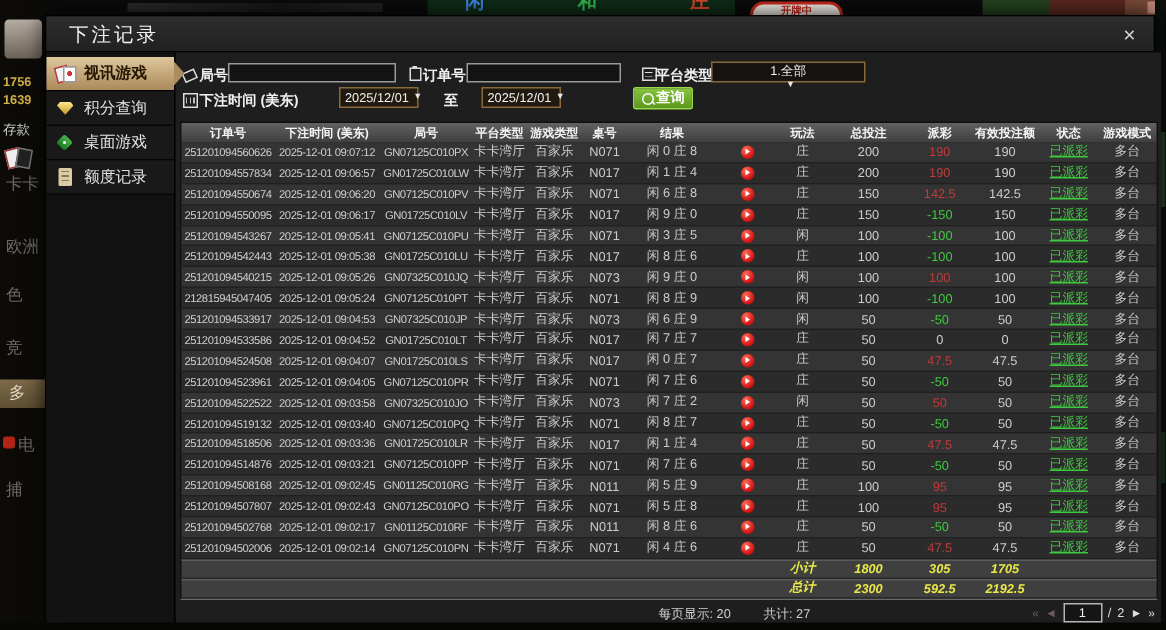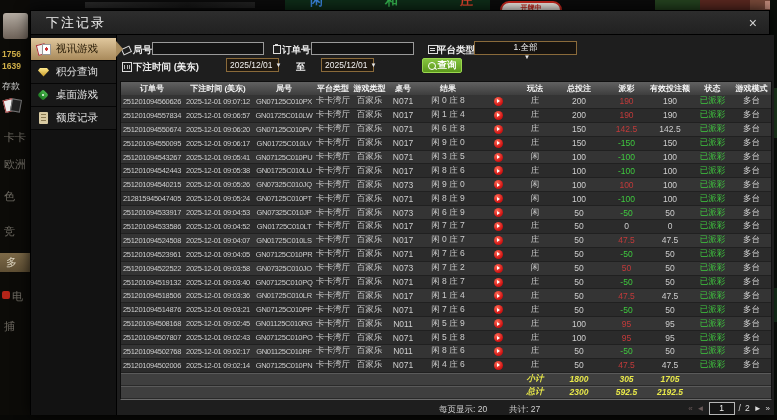--- a/index.html
+++ b/index.html
@@ -35,21 +35,21 @@
   
   .dialog{position:absolute;left:30px;top:10px;width:740px;height:405px;background:#1e1e1e;border:1px solid #000;box-shadow:0 0 14px rgba(0,0,0,.85);box-sizing:border-box;}
   .titlebar{height:23px;background:linear-gradient(#2d2d2d,#212121);border-bottom:1px solid #000;display:flex;align-items:center;padding:0 12px 0 15px;}
   .title{color:#f0f0f0;font-size:13px;letter-spacing:2px;}
   .close{margin-left:auto;color:#d5d5d5;font-size:14px;line-height:14px;cursor:pointer;}
   .dlg-body{display:flex;height:380px;}
 
   
   .sidebar{width:85px;flex:none;background:#121212;border-right:1px solid #000;padding-top:3px;position:relative;z-index:3;}
   .sb-item{height:22px;display:flex;align-items:center;gap:5px;padding-left:6px;font-size:10.5px;color:#e2e2e2;background:#191919;border-bottom:1px solid #060606;position:relative;cursor:pointer;white-space:nowrap;}
-  .sb-item.selected{background:linear-gradient(#e0c79d,#a98a5b);color:#241803;font-weight:normal;}
+  .sb-item.selected{background:linear-gradient(#e0c79d,#a98a5b);color:#241803;font-weight:bold;}
   .sb-item.selected::after{content:"";position:absolute;right:-7px;top:50%;margin-top:-8px;border-left:7px solid #ab8e5f;border-top:8px solid transparent;border-bottom:8px solid transparent;}
 
   .s-icon{width:14px;height:13px;display:inline-block;position:relative;flex:none;}
   .icon-cards::before{content:"";position:absolute;left:0;top:1px;width:7px;height:9px;background:#f2f2f2;border:1px solid #a33;transform:rotate(-14deg);}
   .icon-cards::after{content:"";position:absolute;left:5px;top:1px;width:7px;height:9px;border:1px solid #999;background:radial-gradient(circle at 50% 45%,#c33 0 1.6px,#fff 1.8px);}
   .icon-slot::before{content:"";position:absolute;left:1px;top:1px;width:11px;height:11px;background:linear-gradient(#e05030,#9a1710);border-radius:2px;}
   .icon-slot::after{content:"";position:absolute;left:3.5px;top:3.5px;width:6px;height:4px;background:#ffe9a0;}
   .icon-dice::before{content:"";position:absolute;left:2px;top:2px;width:8px;height:8px;background:linear-gradient(#48b54c,#1d7a22);border-radius:2px;transform:rotate(45deg);transform-origin:center;}
   .icon-dice::after{content:"";position:absolute;left:5px;top:5px;width:2.4px;height:2.4px;background:#fff;border-radius:50%;}
   .icon-diamond::before{content:"";position:absolute;left:1px;top:2px;width:11px;height:9px;background:linear-gradient(#ffe98c,#c2931f);clip-path:polygon(22% 0,78% 0,100% 32%,50% 100%,0 32%);}
@@ -80,21 +80,21 @@
   .tbl{width:650px;border:1px solid #101010;border-bottom:1px solid #6a6a6a;box-sizing:content-box;flex:none;}
   .thead,.trow{display:grid;grid-template-columns:62px 70px 62px 36px 37px 30px 60px 40px 34px 54px 41px 46px 39px 39px;}
   .thead{height:13px;background:linear-gradient(#616161,#3e3e3e);}
   .thead span{font-size:8px;font-weight:bold;color:#f5f5f5;display:flex;align-items:center;justify-content:center;white-space:nowrap;overflow:hidden;}
   .trow{height:13.9px;background:#343434;border-bottom:1px solid #202020;box-sizing:border-box;}
   .trow.alt{background:#2b2b2b;}
   .cell{font-size:8.5px;color:#cdcdcd;display:flex;align-items:center;justify-content:center;white-space:nowrap;overflow:hidden;}
   .c-order,.c-time,.c-round{font-size:7.5px;letter-spacing:-0.3px;}
   .p-win{color:var(--win,#c23a3a);}
   .p-loss{color:var(--loss,#3fc93f);}
-  .p-status{color:var(--status,#3fc93f);}
+  .p-status{color:var(--status,#3fc93f);text-decoration:underline;}
   .trow.sum{height:13px;background:#3f3f3f;border-top:1px solid #5a5a5a;border-bottom:1px solid #2a2a2a;}
   .sum-cell{color:var(--summary,#e8e84a);font-weight:bold;font-size:8.5px;font-style:italic;}
   .play-icon{width:9px;height:9px;border-radius:50%;background:radial-gradient(circle at 35% 30%,#ff6a55,#cf1010 70%);position:relative;cursor:pointer;}
   .play-icon::after{content:"";position:absolute;left:3.5px;top:2.5px;border-left:3px solid #fff;border-top:2px solid transparent;border-bottom:2px solid transparent;}
 
   
   .t-footer{position:relative;height:17px;flex:none;color:#cfcfcf;font-size:8.5px;}
   .pp{position:absolute;left:319px;top:4px;white-space:nowrap;}
   .tc{position:absolute;left:389px;top:4px;white-space:nowrap;}
   .pager{position:absolute;right:2px;top:2px;display:flex;align-items:center;gap:4px;}
@@ -109,21 +109,21 @@
 
 <div class="screen">
 
   <div class="bg-left">
     <div class="bg-avatar"></div>
     <div class="bg-amt" style="top:49px">1756</div>
     <div class="bg-amt" style="top:61px">1639</div>
     <div class="bg-dep" style="top:80px">存款</div>
     <div class="bg-cards"></div>
     <div id="bg-left-menu">
-        <div class="bg-menu-frag" style="top: 130px;">卡卡</div>
+        <div class="bg-menu-frag" style="top: 115px;">卡卡</div>
         <div class="bg-menu-frag" style="top: 157px;">欧洲</div>
         <div class="bg-menu-frag" style="top: 189px;">色</div>
         <div class="bg-menu-frag" style="top: 224px;">竞</div>
         <div class="bg-menu-frag hl" style="top: 253px;">多</div>
         <div class="bg-menu-frag" style="top: 289px; left: 12px;">电</div>
         <div class="bg-menu-frag" style="top: 319px;">捕</div>
       </div>
     <div class="bg-reddot" style="top:291px"></div>
   </div>
 

